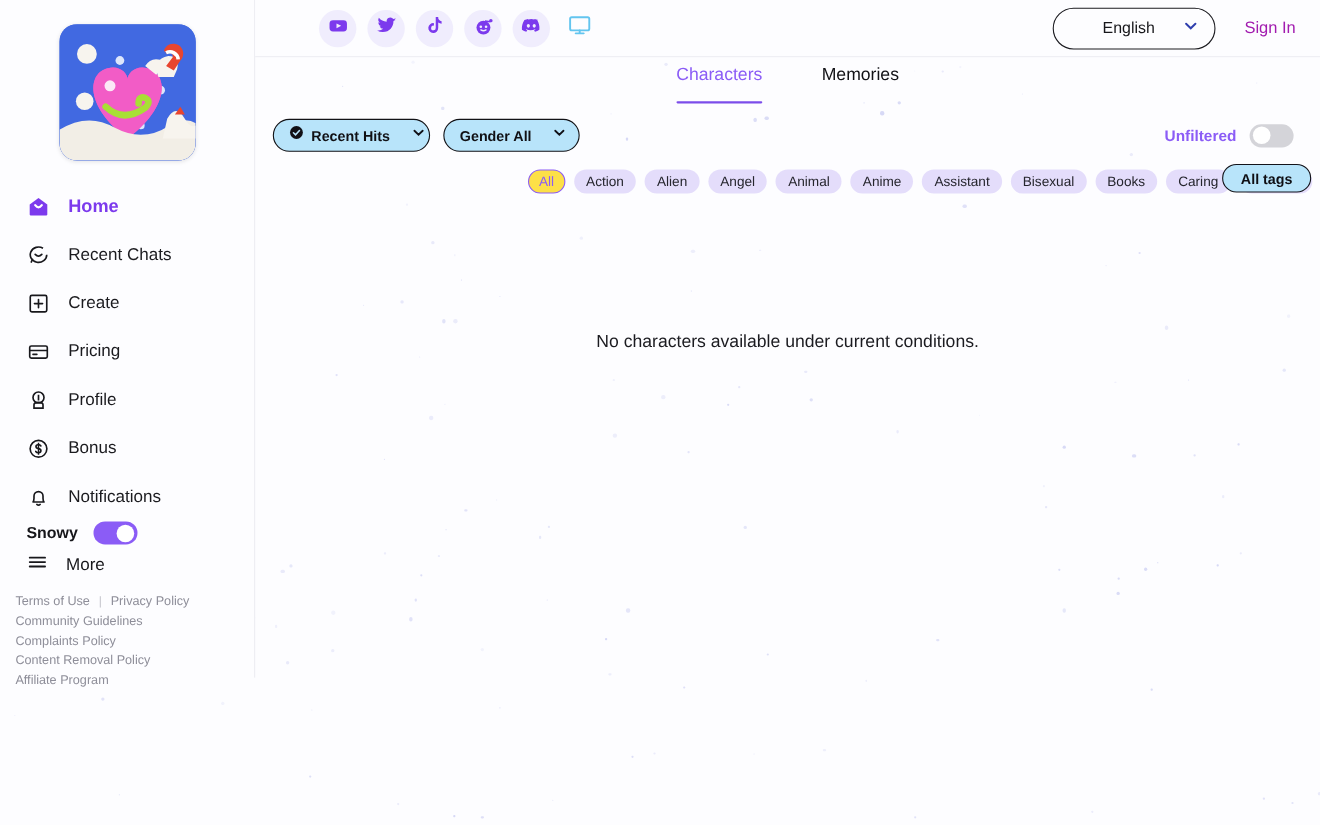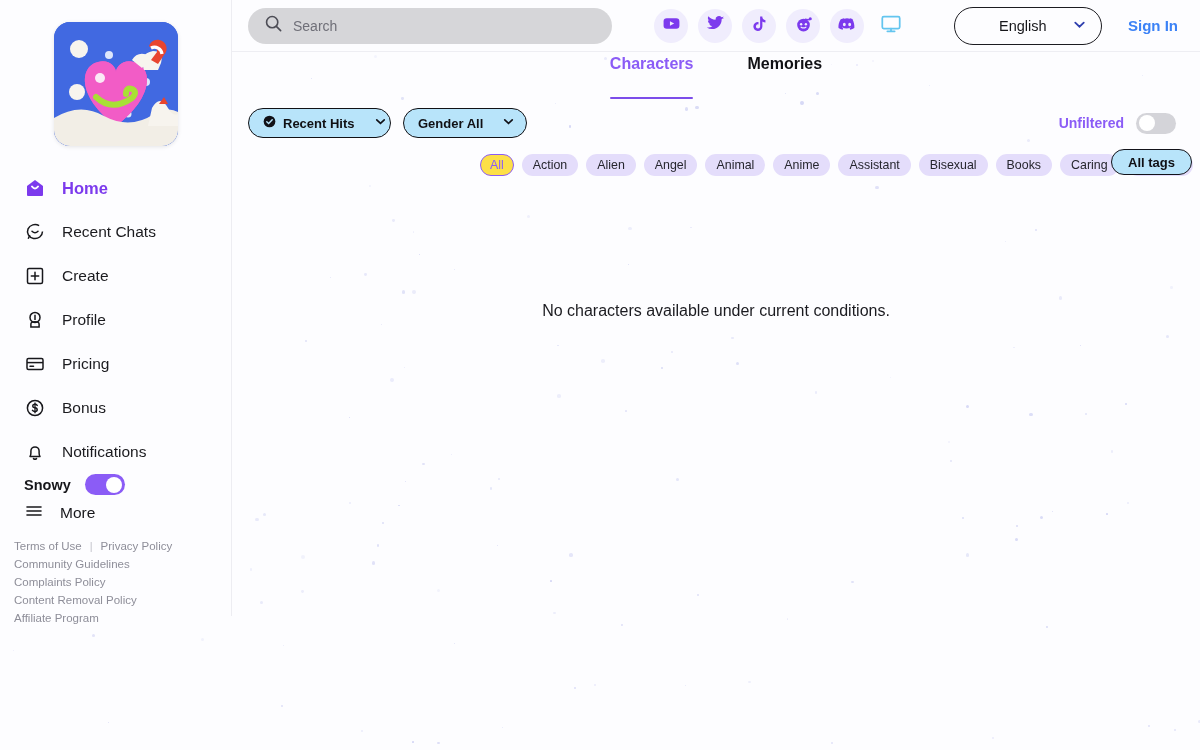--- a/index.html
+++ b/index.html
@@ -89,25 +89,25 @@
     background: #f0edfd; display: flex; align-items: center; justify-content: center; cursor: pointer;
   }
   .soc.plain { background: transparent; }
 
   .lang {
     margin-left: auto; width: 148px; height: 38px; border-radius: 19px;
     border: 1.6px solid #1c1c21; display: flex; align-items: center;
     justify-content: space-between; padding: 0 16px 0 20px; cursor: pointer;
   }
   .lang span { font-size: 14.5px; color: #17171b; margin-left: 24px; }
-  .signin { margin-left: 26px; margin-right: 6px; font-size: 15px; font-weight: 700; color: #3b82f6; cursor: pointer; }
+  .signin { margin-left: 26px; margin-right: 6px; font-size: 15px; font-weight: 400; color: #a21caf; cursor: pointer; }
 
   
   .tabs { height: 48px; display: flex; align-items: center; justify-content: center; gap: 54px; position: relative; z-index: 45; }
-  .tab { font-size: 16px; font-weight: 700; color: #111115; cursor: pointer; position: relative; padding-bottom: 24px; }
+  .tab { font-size: 16px; font-weight: 400; color: #111115; cursor: pointer; position: relative; padding-bottom: 14px; }
   .tab.active { color: #8b5cf6; }
   .tab.active::after {
     content: ""; position: absolute; left: 0; right: 0; bottom: -2px;
     height: 2.5px; background: #7c4dea; border-radius: 2px;
   }
 
   
   .filters {
     display: flex; align-items: center; padding: 0 16px 0 16px;
     height: 46px; gap: 12px; position: relative; z-index: 45;
@@ -217,37 +217,37 @@
               <rect x="2.5" y="2.5" width="15" height="15" rx="1.5"></rect>
               <path d="M10 6.3 V13.7 M6.3 10 H13.7" stroke-linecap="round"></path>
             </svg>
         </span>
         <span>Create</span>
       </div>
 
       <div class="nav-item">
         <span class="ic">
           <svg width="20" height="20" viewBox="0 0 20 20" fill="none" stroke="#18181c" stroke-width="1.5">
+              <rect x="2" y="4.5" width="16" height="11" rx="1.5"></rect>
+              <path d="M2 8.6 H18"></path>
+              <path d="M5 12.2 H8.5" stroke-linecap="round"></path>
+            </svg>
+        </span>
+        <span>Pricing</span>
+      </div>
+
+      <div class="nav-item">
+        <span class="ic">
+          <svg width="20" height="20" viewBox="0 0 20 20" fill="none" stroke="#18181c" stroke-width="1.5">
               <circle cx="10" cy="7.4" r="5"></circle>
               <path d="M10 4.8 v5.2"></path>
               <path d="M5.9 14 q0 -2.2 4.1 -2.2 q4.1 0 4.1 2.2 v3 h-8.2 z"></path>
             </svg>
         </span>
         <span>Profile</span>
-      </div>
-
-      <div class="nav-item">
-        <span class="ic">
-          <svg width="20" height="20" viewBox="0 0 20 20" fill="none" stroke="#18181c" stroke-width="1.5">
-              <rect x="2" y="4.5" width="16" height="11" rx="1.5"></rect>
-              <path d="M2 8.6 H18"></path>
-              <path d="M5 12.2 H8.5" stroke-linecap="round"></path>
-            </svg>
-        </span>
-        <span>Pricing</span>
       </div>
 
       <div class="nav-item">
         <span class="ic">
           <svg width="20" height="20" viewBox="0 0 20 20" fill="none" stroke="#18181c" stroke-width="1.5">
               <circle cx="10" cy="10" r="7.6"></circle>
               <path d="M12.2 7.4 q-1 -1.3 -2.6 -1.1 q-1.9 .2 -1.9 1.7 q0 1.5 2.2 1.8 q2.3 .3 2.3 1.9 q0 1.6 -2.1 1.8 q-1.7 .15 -2.6 -1.1" stroke-linecap="round"></path>
               <path d="M10 4.6 V15.3" stroke-width="1.3"></path>
             </svg>
         </span>
@@ -290,29 +290,20 @@
       <span class="fl">Community Guidelines</span>
       <span class="fl">Complaints Policy</span>
       <span class="fl">Content Removal Policy</span>
       <span class="fl">Affiliate Program</span>
     </div>
   </aside>
 
   <section class="main">
 
     <header class="topbar">
-      <div class="search">
-        <span>
-          <svg width="19" height="19" viewBox="0 0 20 20" fill="none" stroke="#4d4d56" stroke-width="1.7">
-              <circle cx="8.6" cy="8.6" r="5.9"></circle>
-              <path d="M13 13 L17.5 17.5" stroke-linecap="round"></path>
-            </svg>
-        </span>
-        <span class="ph">Search</span>
-      </div>
 
       <div class="socials">
         <div class="soc">
           <span>
             <svg width="19" height="19" viewBox="0 0 24 24" fill="#7c3aed">
                 <rect x="2" y="5.5" width="20" height="13" rx="4"></rect>
                 <path d="M10 9.2 L15.4 12 L10 14.8 Z" fill="#f0edfd"></path>
               </svg>
           </span>
         </div>

